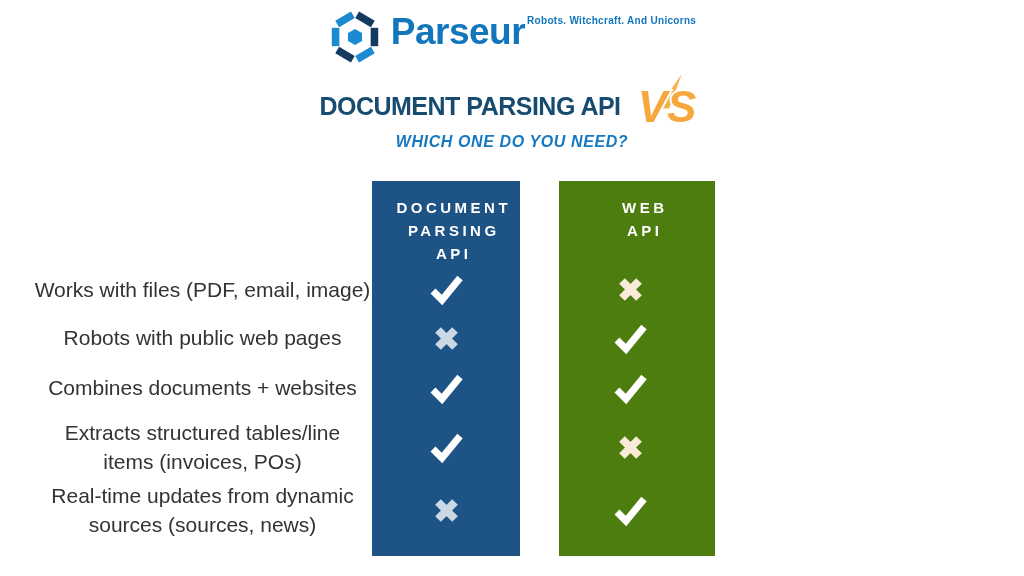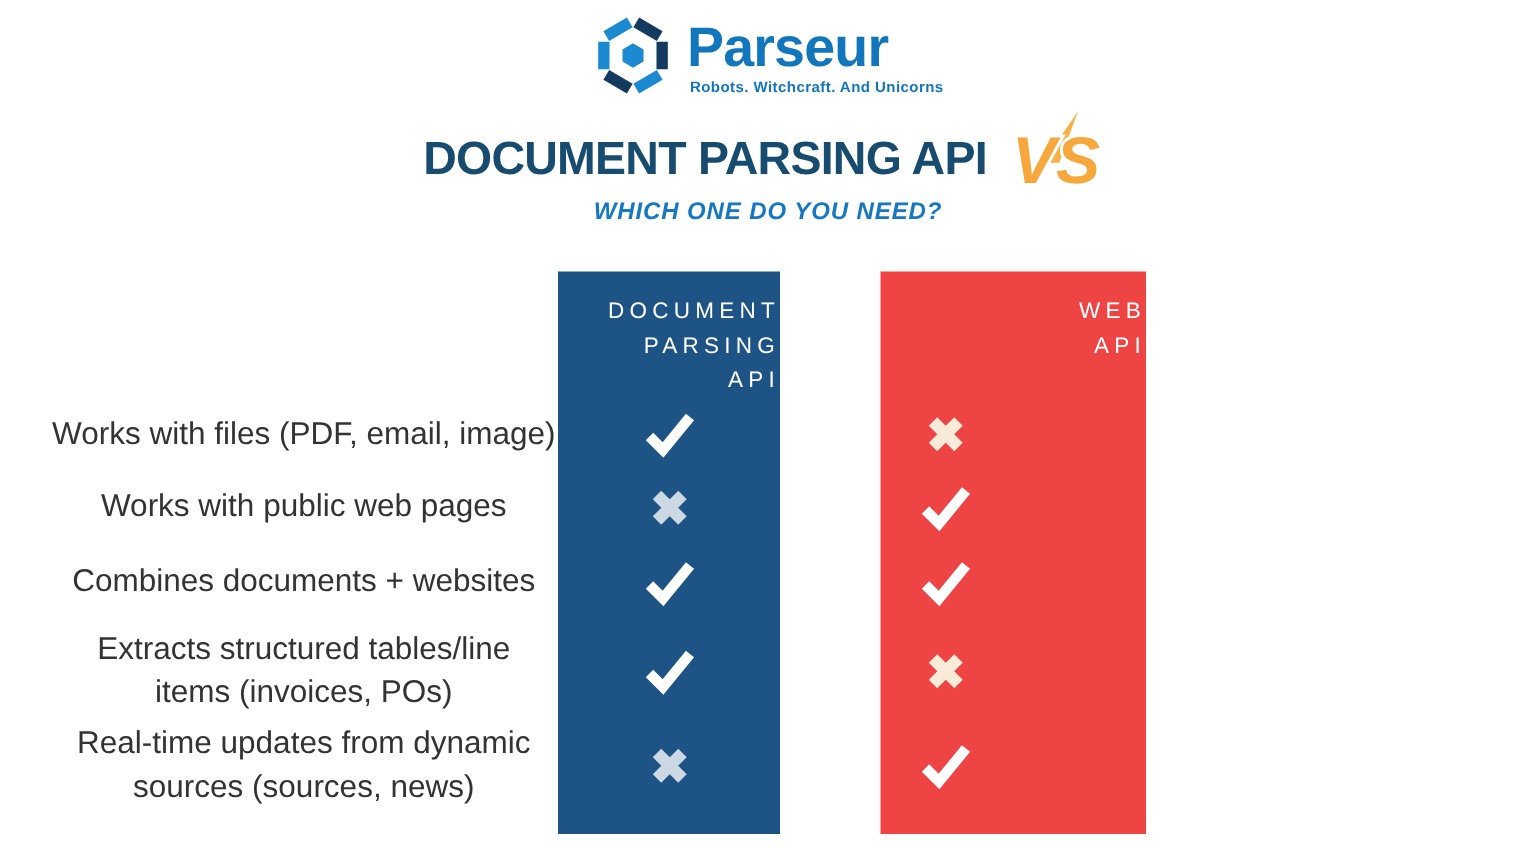--- a/index.html
+++ b/index.html
@@ -12,63 +12,63 @@
   }
 
   
   .logo {
     position: absolute;
     top: 10px; left: 0; width: 100%;
     display: flex; justify-content: center; align-items: flex-start;
     gap: 9px;
   }
   .logo-icon { width: 54px; height: 54px; }
-  .logo-text { display: flex; flex-direction: column; padding-top: 3px; }
+  .logo-text { display: flex; flex-direction: row; padding-top: 3px; }
   .brand {
     font-size: 37px; font-weight: bold; color: #1276bd;
     line-height: 38px; letter-spacing: -0.5px;
   }
   .tagline {
     font-size: 10px; font-weight: bold; color: #1276bd;
     letter-spacing: 0.3px; margin-top: 2px; padding-left: 2px;
   }
 
   
   .title-row {
     position: absolute;
     top: 84px; left: 0; width: 100%; height: 44px;
     display: flex; justify-content: center; align-items: center;
     gap: 8px;
   }
   .big-title {
-    font-size: 31px; font-weight: 800; color: #174b6f;
+    font-size: 25px; font-weight: 800; color: #174b6f;
     letter-spacing: -0.5px; white-space: nowrap;
   }
   .vs-wrap { position: relative; width: 76px; height: 44px; z-index: 3; }
   .vs-wrap svg { position: absolute; left: 0; top: -20px; width: 76px; height: 104px; overflow: visible; }
 
   .subtitle {
     position: absolute;
     top: 133px; left: 0; width: 100%;
     text-align: center;
     font-size: 16px; font-weight: bold; font-style: italic;
     color: #1778c2; letter-spacing: 0.6px;
     z-index: 2;
   }
 
   
   .col {
     position: absolute; top: 181px; height: 375px;
   }
   .col-doc { left: 372px; width: 148px; background: #1d5385; }
-  .col-web { left: 587px; width: 177px; background: #ef4444; }
+  .col-web { left: 559px; width: 156px; background: #4d7c0f; }
   .col-header {
     padding-top: 15px;
-    text-align: right;
-    color: #ffffff; font-weight: normal;
+    text-align: center;
+    color: #ffffff; font-weight: bold;
     font-size: 15px; letter-spacing: 3.5px;
     line-height: 23px;
     padding-left: 12px;
   }
   .col-header div { padding-left: 3.5px;  }
 
   
   .row-label {
     position: absolute;
     left: 30px; width: 345px; height: 60px;
@@ -144,21 +144,21 @@
   </div>
 </div>
 <div class="col col-web">
   <div class="col-header">
     <div>WEB</div>
     <div>API</div>
   </div>
 </div>
 
 <div class="row-label rl-0">Works with files (PDF, email, image)</div>
-<div class="row-label rl-1">Works with public web pages</div>
+<div class="row-label rl-1">Robots with public web pages</div>
 <div class="row-label rl-2">Combines documents + websites</div>
 <div class="row-label rl-3">Extracts structured tables/line
 items (invoices, POs)</div>
 <div class="row-label rl-4">Real-time updates from dynamic
 sources (sources, news)</div>
 
 <div class="mark mark-doc mr-0" data-mark="check">
   <svg class="check-svg" viewBox="0 0 40 40">
       <path d="M7 22 L16 31 L34 9" fill="none" stroke="currentColor" stroke-width="7"></path>
     </svg>

